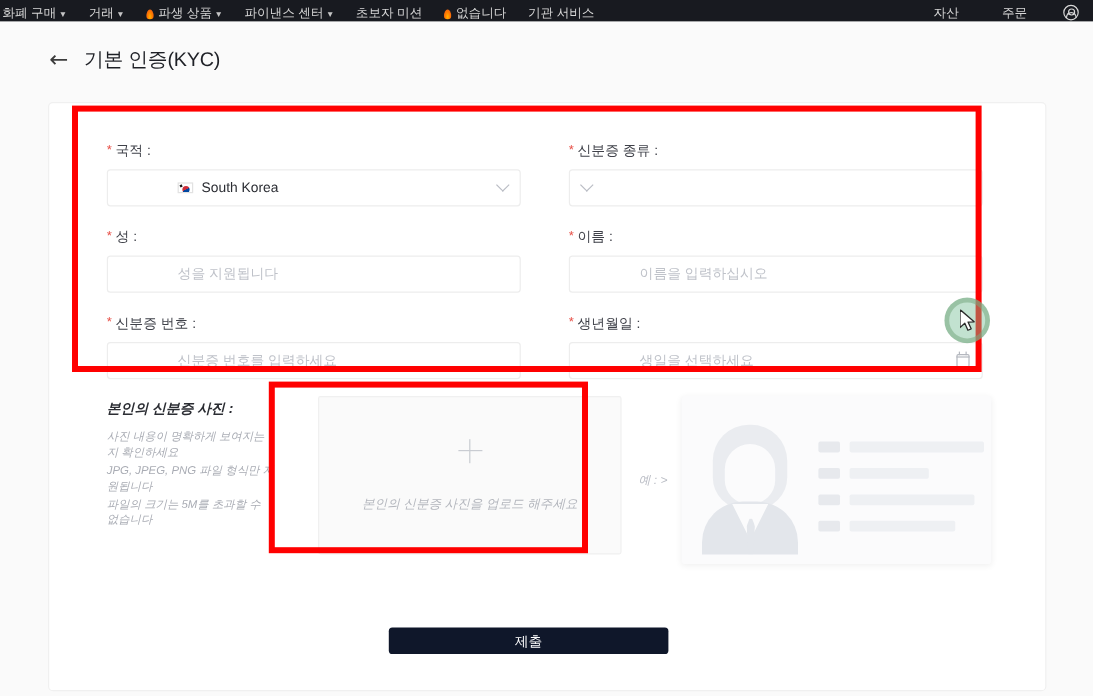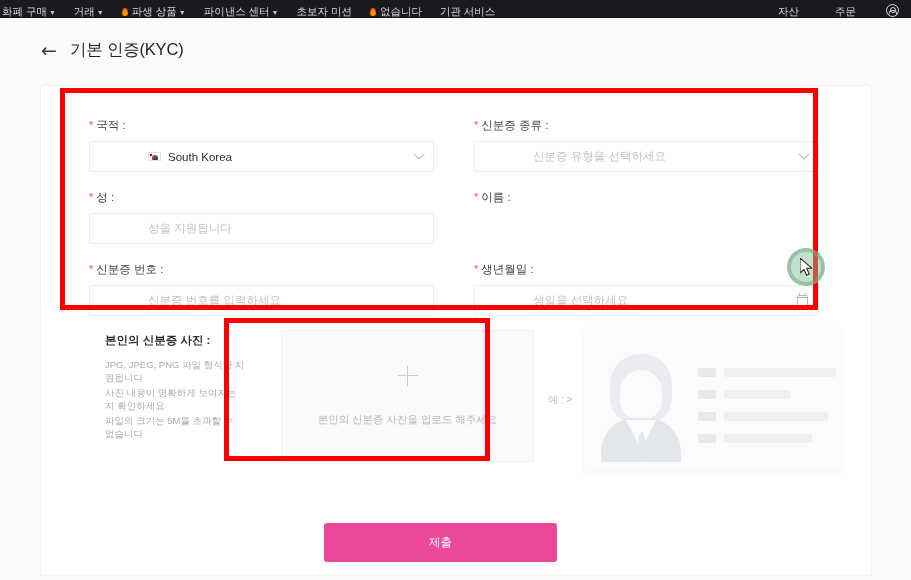--- a/index.html
+++ b/index.html
@@ -102,21 +102,21 @@
   .cal-icon { width:11px; height:11px; border:1.2px solid #b5b8bf; border-radius:1.5px; position:relative; flex:none; }
   .cal-icon::before {
     content:""; position:absolute; left:-1.2px; right:-1.2px; top:1.2px; height:1.2px; background:#b5b8bf;
   }
   .cal-icon::after {
     content:""; position:absolute; left:1px; top:-2.6px; width:1.2px; height:2.4px; background:#b5b8bf;
     box-shadow:5.6px 0 0 0 #b5b8bf;
   }
 
   
-  .upload-row { position:absolute; left:64px; top:244px; width:740px; display:flex; }
+  .upload-row { position:absolute; left:48px; top:244px; width:740px; display:flex;font-style:italic; }
 
   .upload-info { width:140px; padding-top:3px; }
   .upload-info h4 { margin:0 0 10px 0; font-size:11.5px; color:#2b2d33; font-weight:700; }
   .upload-info p { margin:0 0 2px 0; font-size:9.5px; line-height:13px; color:#a9acb4; }
 
   .dropzone {
     width:253px; height:132px; background:#fafafa; border:1px solid #f0f0f0; border-radius:2px;
     display:flex; flex-direction:column; align-items:center; justify-content:center; gap:27px;
     cursor:pointer; margin-left:36px;
   }
@@ -156,22 +156,22 @@
     position:absolute; left:40px; bottom:0; width:7px; height:30px; background:#e3e6eb;
     clip-path: polygon(35% 0, 65% 0, 100% 22%, 78% 100%, 22% 100%, 0 22%);
   }
   .id-lines { flex:1; margin-left:14px; padding-bottom:6px; }
   .line-row { display:flex; align-items:center; gap:8px; margin-bottom:13px; }
   .chip { width:18px; height:9px; background:#e7e9ed; border-radius:1.5px; flex:none; }
   .bar { height:9px; background:#eef0f3; border-radius:1.5px; }
 
   
   .submit-btn {
-    position:absolute; left:283px; top:437px; width:233px; height:39px;
-    background:#ec4899; color:#fff; font-size:11.5px; border:none; border-radius:3px;
+    position:absolute; left:283px; top:437px; width:233px; height:22px;
+    background:#0f172a; color:#fff; font-size:11.5px; border:none; border-radius:3px;
     cursor:pointer; display:flex; align-items:center; justify-content:center;
     font-family:inherit;
     text-align:right;
   }
 
   
   .annot { position:absolute; border:5px solid #ff0000; pointer-events:none; z-index:30; }
   .annot-form { left:60px; top:88px; width:758px; height:222px; }
   .annot-drop { left:224px; top:318px; width:266px; height:143px; }
 
@@ -253,39 +253,41 @@
           <span class="chev"></span>
         </div>
       </div>
 
       <div>
         <div class="field-label">
           <span class="req-dot">*</span>
           <span>신분증 종류 :</span>
         </div>
         <div class="control placeholder">
-          <span class="value">신분증 유형을 선택하세요</span>
           <span class="chev"></span>
         </div>
       </div>
 
       <div>
         <div class="field-label">
           <span class="req-dot">*</span>
           <span>성 :</span>
         </div>
         <div class="control placeholder">
           <span class="value">성을 지원됩니다</span>
         </div>
       </div>
 
       <div>
         <div class="field-label">
           <span class="req-dot">*</span>
           <span>이름 :</span>
+        </div>
+        <div class="control placeholder">
+          <span class="value">이름을 입력하십시오</span>
         </div>
       </div>
 
       <div>
         <div class="field-label">
           <span class="req-dot">*</span>
           <span>신분증 번호 :</span>
         </div>
         <div class="control placeholder">
           <span class="value">신분증 번호를 입력하세요</span>
@@ -302,22 +304,22 @@
           <span class="cal-icon"></span>
         </div>
       </div>
 
     </div>
 
     <div class="upload-row">
 
       <div class="upload-info">
         <h4>본인의 신분증 사진 :</h4>
+        <p>사진 내용이 명확하게 보여지는지 확인하세요</p>
         <p>JPG, JPEG, PNG 파일 형식만 지원됩니다</p>
-        <p>사진 내용이 명확하게 보여지는지 확인하세요</p>
         <p>파일의 크기는 5M를 초과할 수 없습니다</p>
       </div>
 
       <div class="dropzone">
         <span class="plus"></span>
         <span class="dz-text">본인의 신분증 사진을 업로드 해주세요</span>
       </div>
 
       <span class="example-label">예 : &gt;</span>
 

